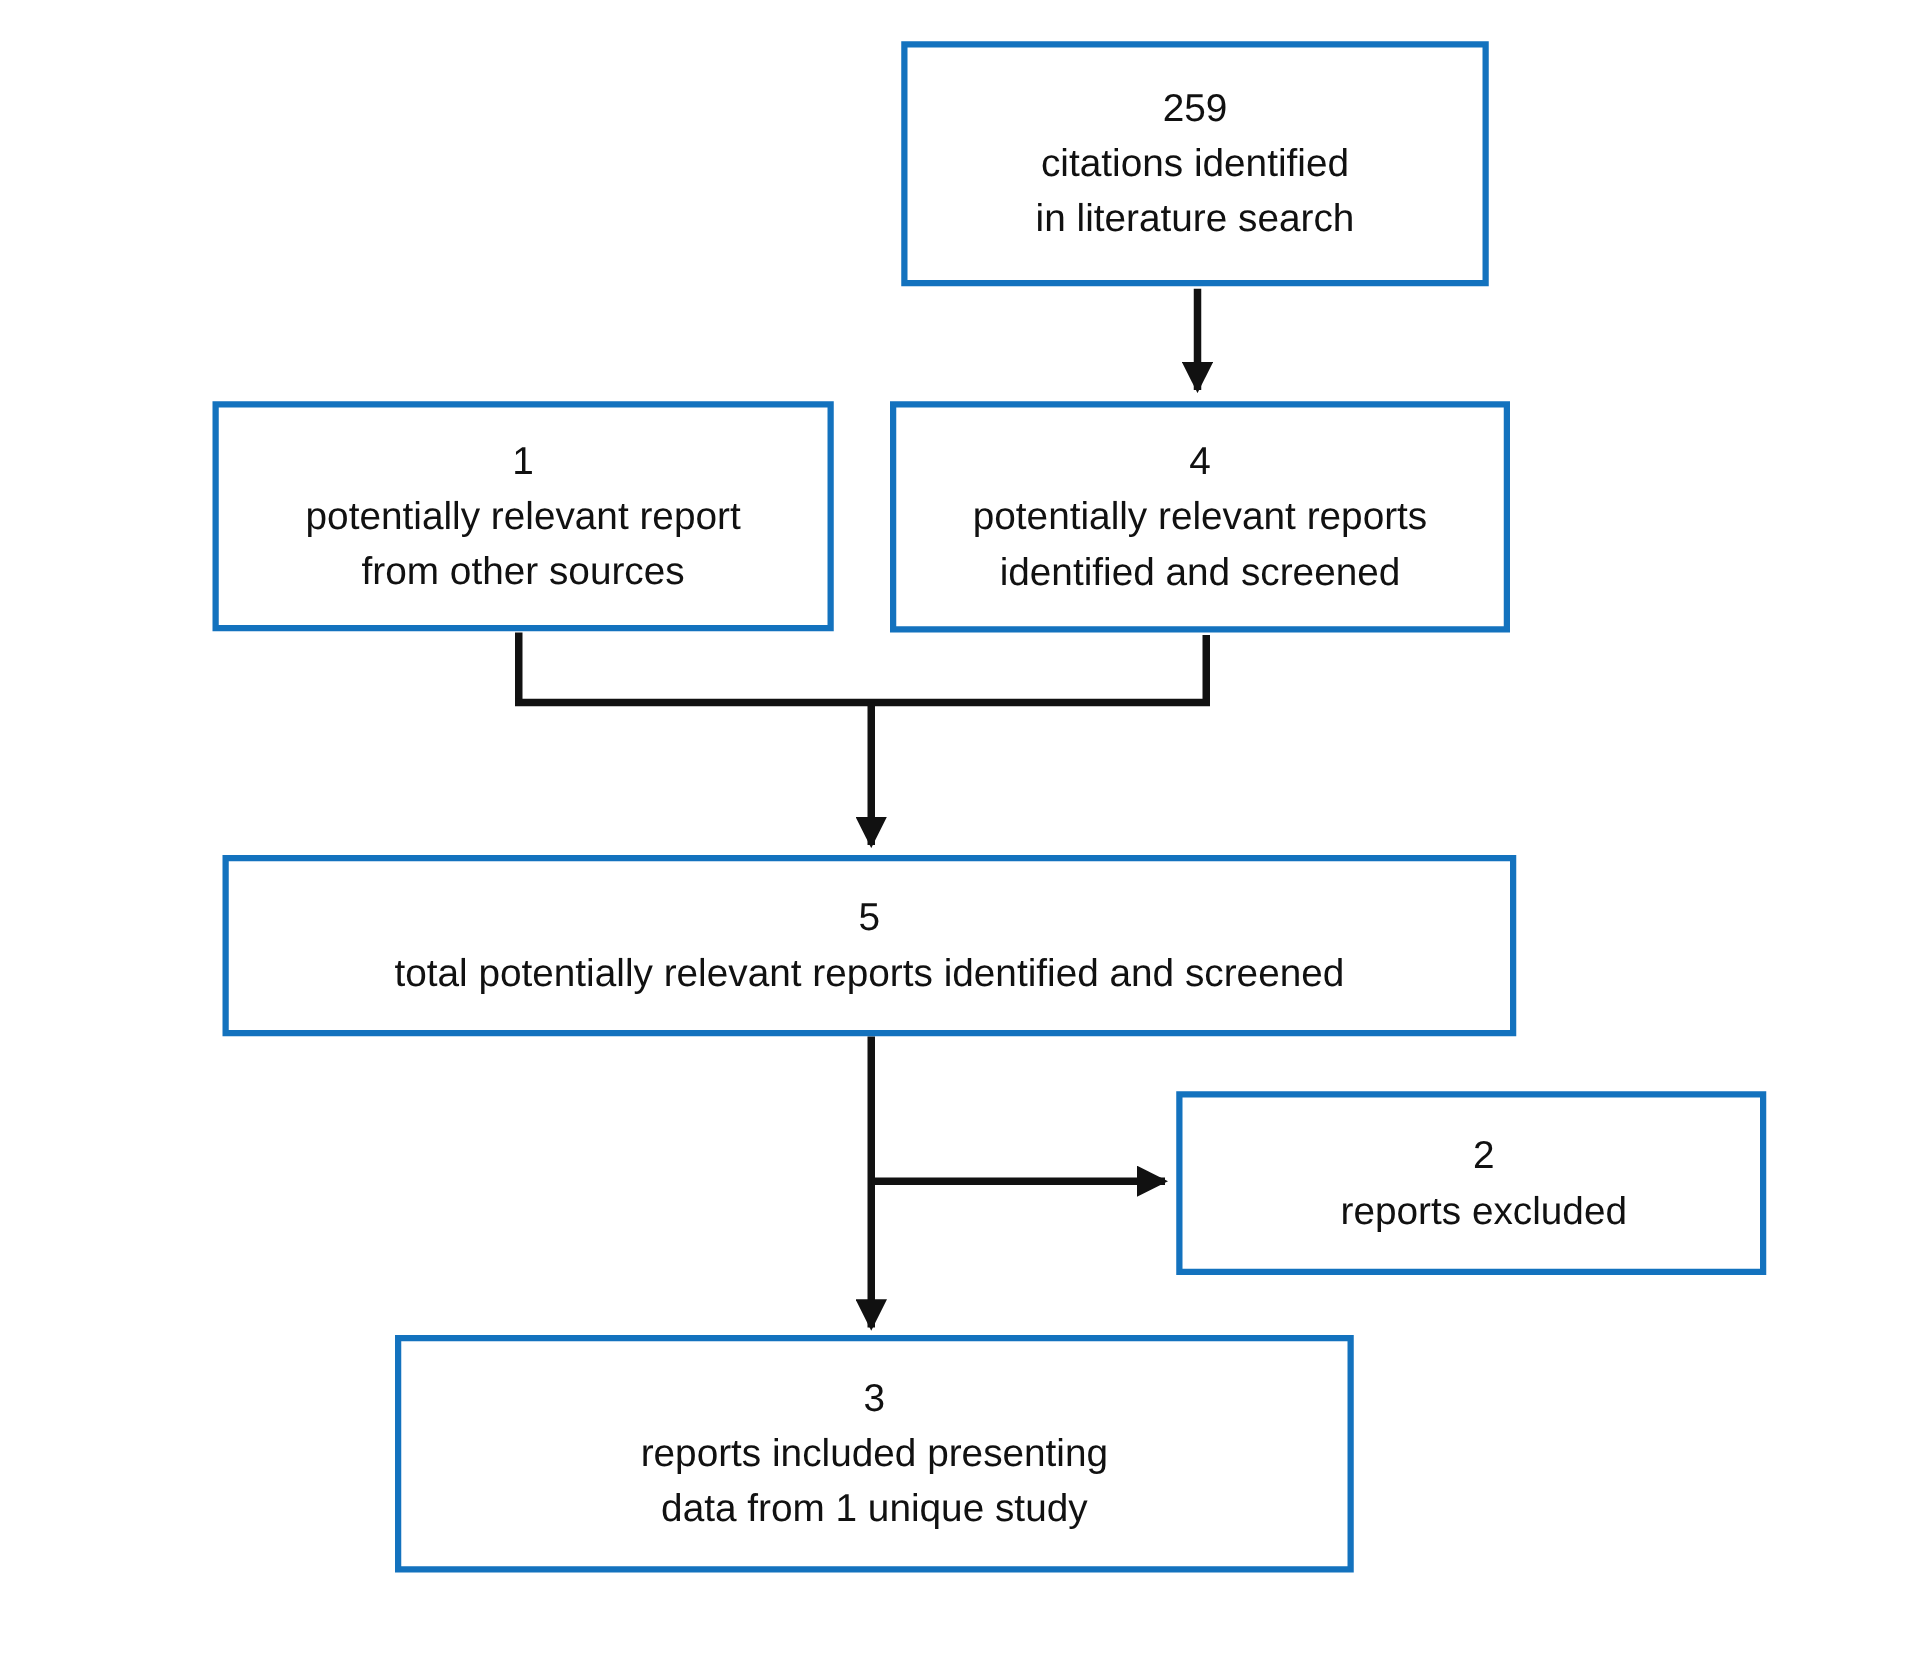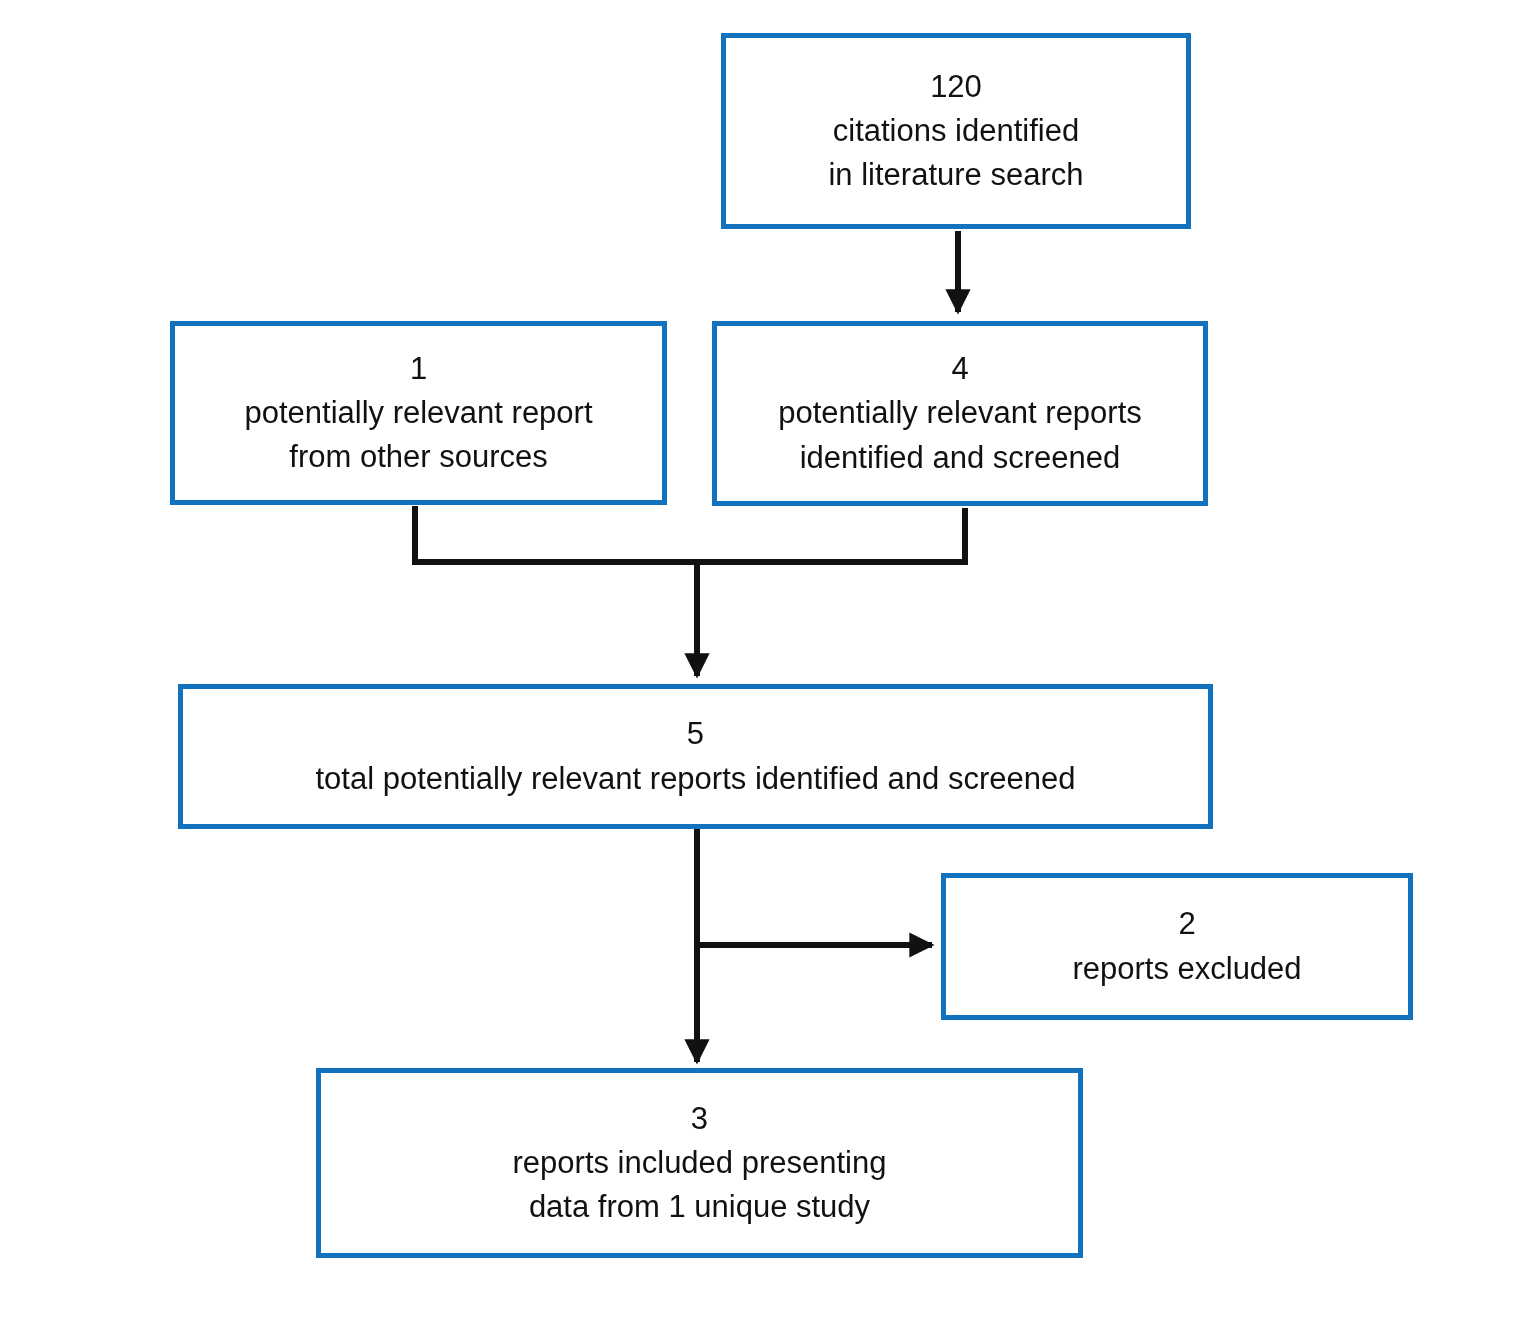--- a/index.html
+++ b/index.html
@@ -91,21 +91,21 @@
     <g>
       <line x1="697" y1="829" x2="697" y2="1062" stroke="#111111" stroke-width="6" marker-end="url(#arrowhead)"></line>
     </g>
 
     <g>
       <line x1="697" y1="945" x2="932" y2="945" stroke="#111111" stroke-width="6" marker-end="url(#arrowhead)"></line>
     </g>
   </svg>
 
   <div class="node" id="node-identified">
-    <div class="lines">120
+    <div class="lines">259
 citations identified
 in literature search</div>
   </div>
 
   <div class="node" id="node-other">
     <div class="lines">1
 potentially relevant report
 from other sources</div>
   </div>
 

